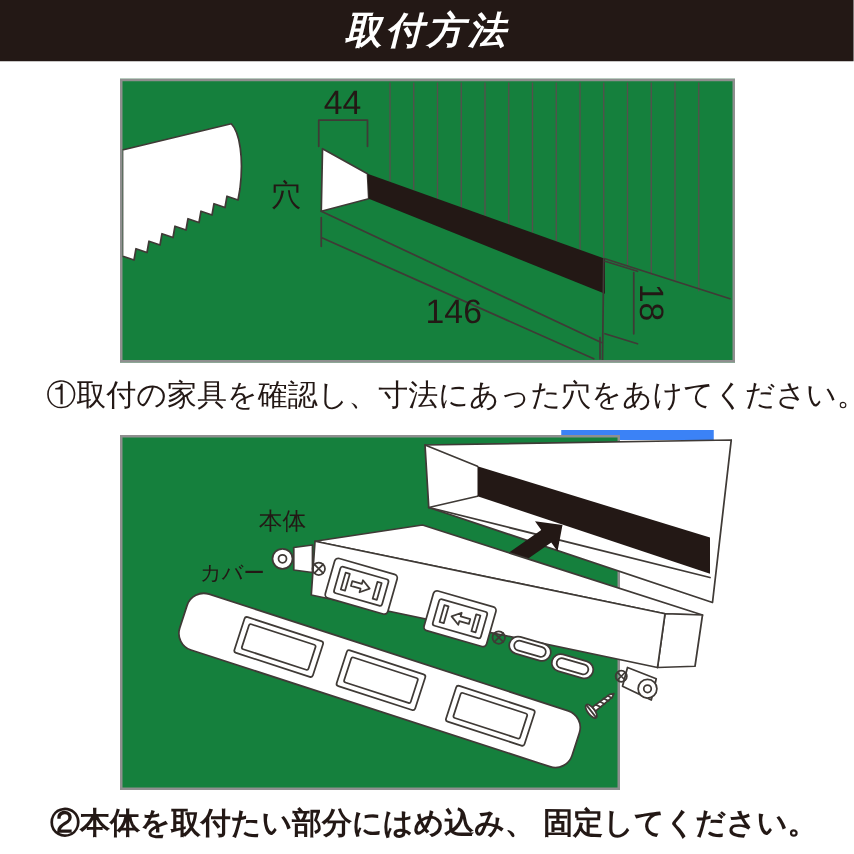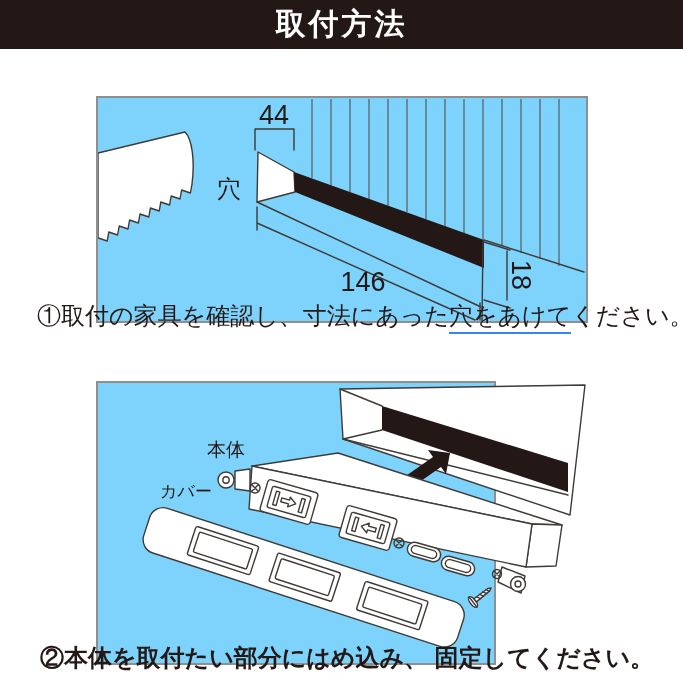--- a/index.html
+++ b/index.html
@@ -1,27 +1,27 @@
 <!DOCTYPE html>
 <html><head>
 <meta charset="utf-8">
 <style>
   html,body{margin:0;padding:0;background:#ffffff;}
   body{width:683px;height:683px;position:relative;overflow:hidden;
        font-family:"Liberation Sans",sans-serif;color:#231815;}
   .header{position:absolute;left:0;top:0;width:683px;height:49px;
-          background:#231815;display:flex;align-items:center;justify-content:center;}
+          background:#231815;display:flex;align-items:center;justify-content:center;font-style:italic;}
   .header-title{color:#ffffff;font-size:30px;font-weight:bold;letter-spacing:3px;}
-  .figbox{position:absolute;background:#7dd3fc;border:2px solid #8f8f8f;box-sizing:border-box;margin-top:33px;}
+  .figbox{position:absolute;background:#15803d;border:2px solid #8f8f8f;box-sizing:border-box;}
   #box1{left:96px;top:63px;width:492px;height:227px;}
   #box2{left:96px;top:348px;width:400px;height:284px;}
   .caption{position:absolute;font-size:24px;letter-spacing:0px;white-space:nowrap;color:#231815;}
   #cap1{left:37px;top:300px;}
   #cap2{left:40px;top:642px;font-weight:bold;}
-  .uline{border-bottom:2px solid #3b82f6;padding-bottom:3px;}
+  .uline{border-bottom:8px solid #3b82f6;padding-bottom:14px;}
   svg{display:block;}
   svg text{font-family:"Liberation Sans",sans-serif;fill:#231815;}
   .dim{font-size:27px;}
   .jlabel{font-size:24px;}
   .jlabel2{font-size:19px;}
   .jlabel3{font-size:17px;}
   .ln{stroke:#3f3a36;stroke-width:1.4;fill:none;stroke-linejoin:round;stroke-linecap:round;}
   .lnw{stroke:#3f3a36;stroke-width:1.4;fill:#ffffff;stroke-linejoin:round;}
   .thin{stroke:#55504c;stroke-width:1.1;fill:none;}
   .blk{fill:#231815;stroke:none;}

